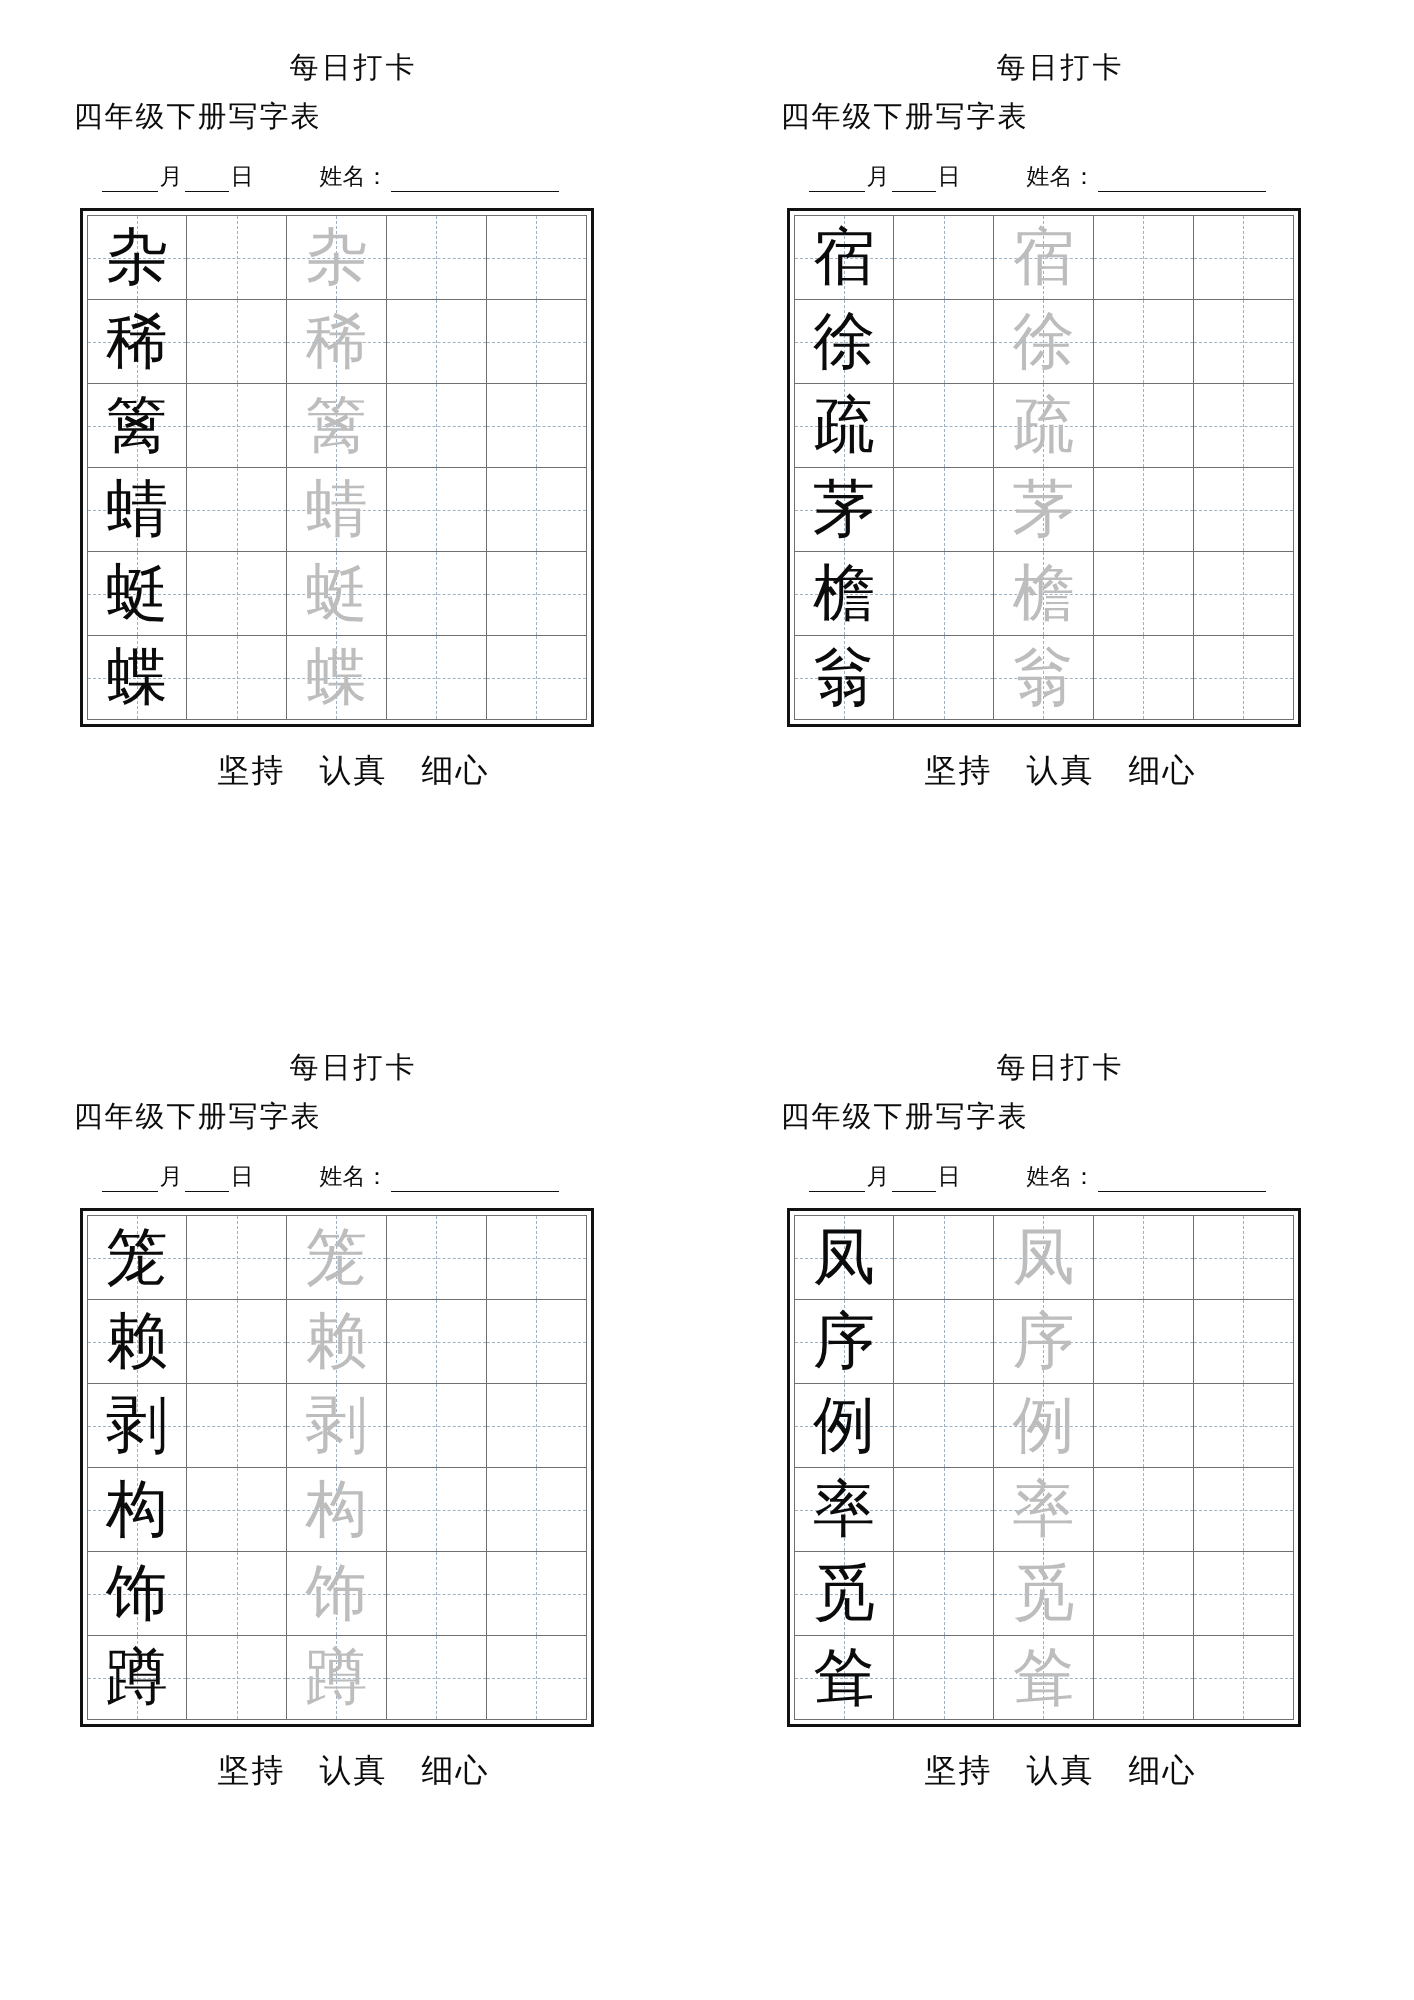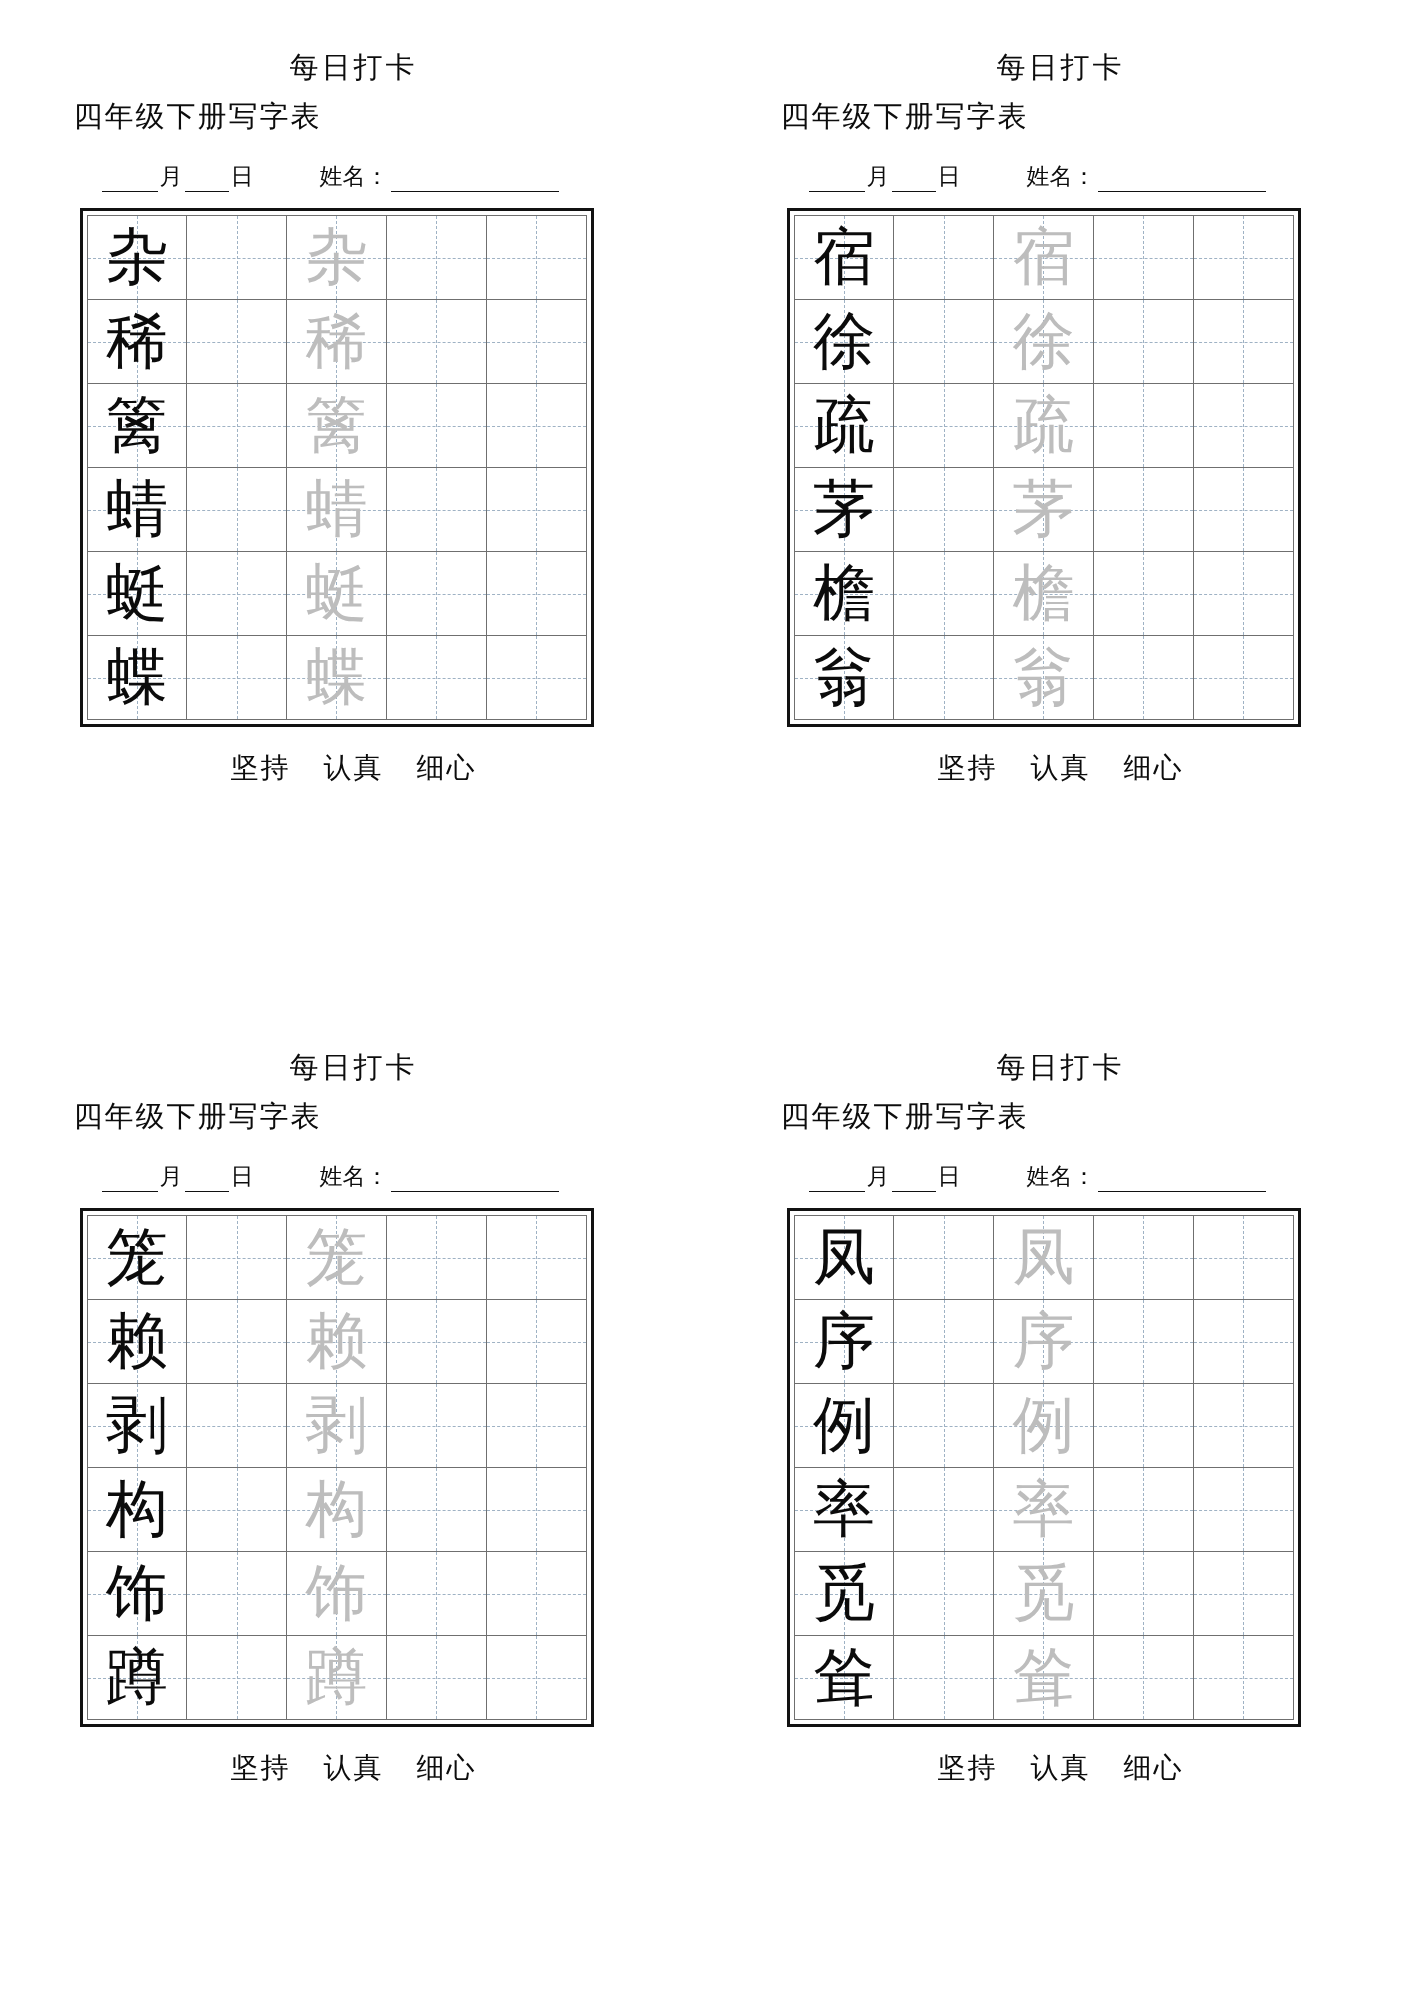--- a/index.html
+++ b/index.html
@@ -112,21 +112,21 @@
     font-size: 62px;
     line-height: 83px;
     font-family: "Liberation Serif", serif;
     display: block;
   }
   .cell-char.solid { color: #0b0b0b; }
   .cell-char.trace { color: #bdbdbd; }
 
   .footer-line {
     text-align: center;
-    font-size: 28px;
+    font-size: 32px;
     letter-spacing: 2px;
     margin-top: 22px;
     color: #0c0c0c;
     font-weight: 500;
   }
   .footer-word { padding: 0 12px; }
 </style>
 </head>
 <body>
 

